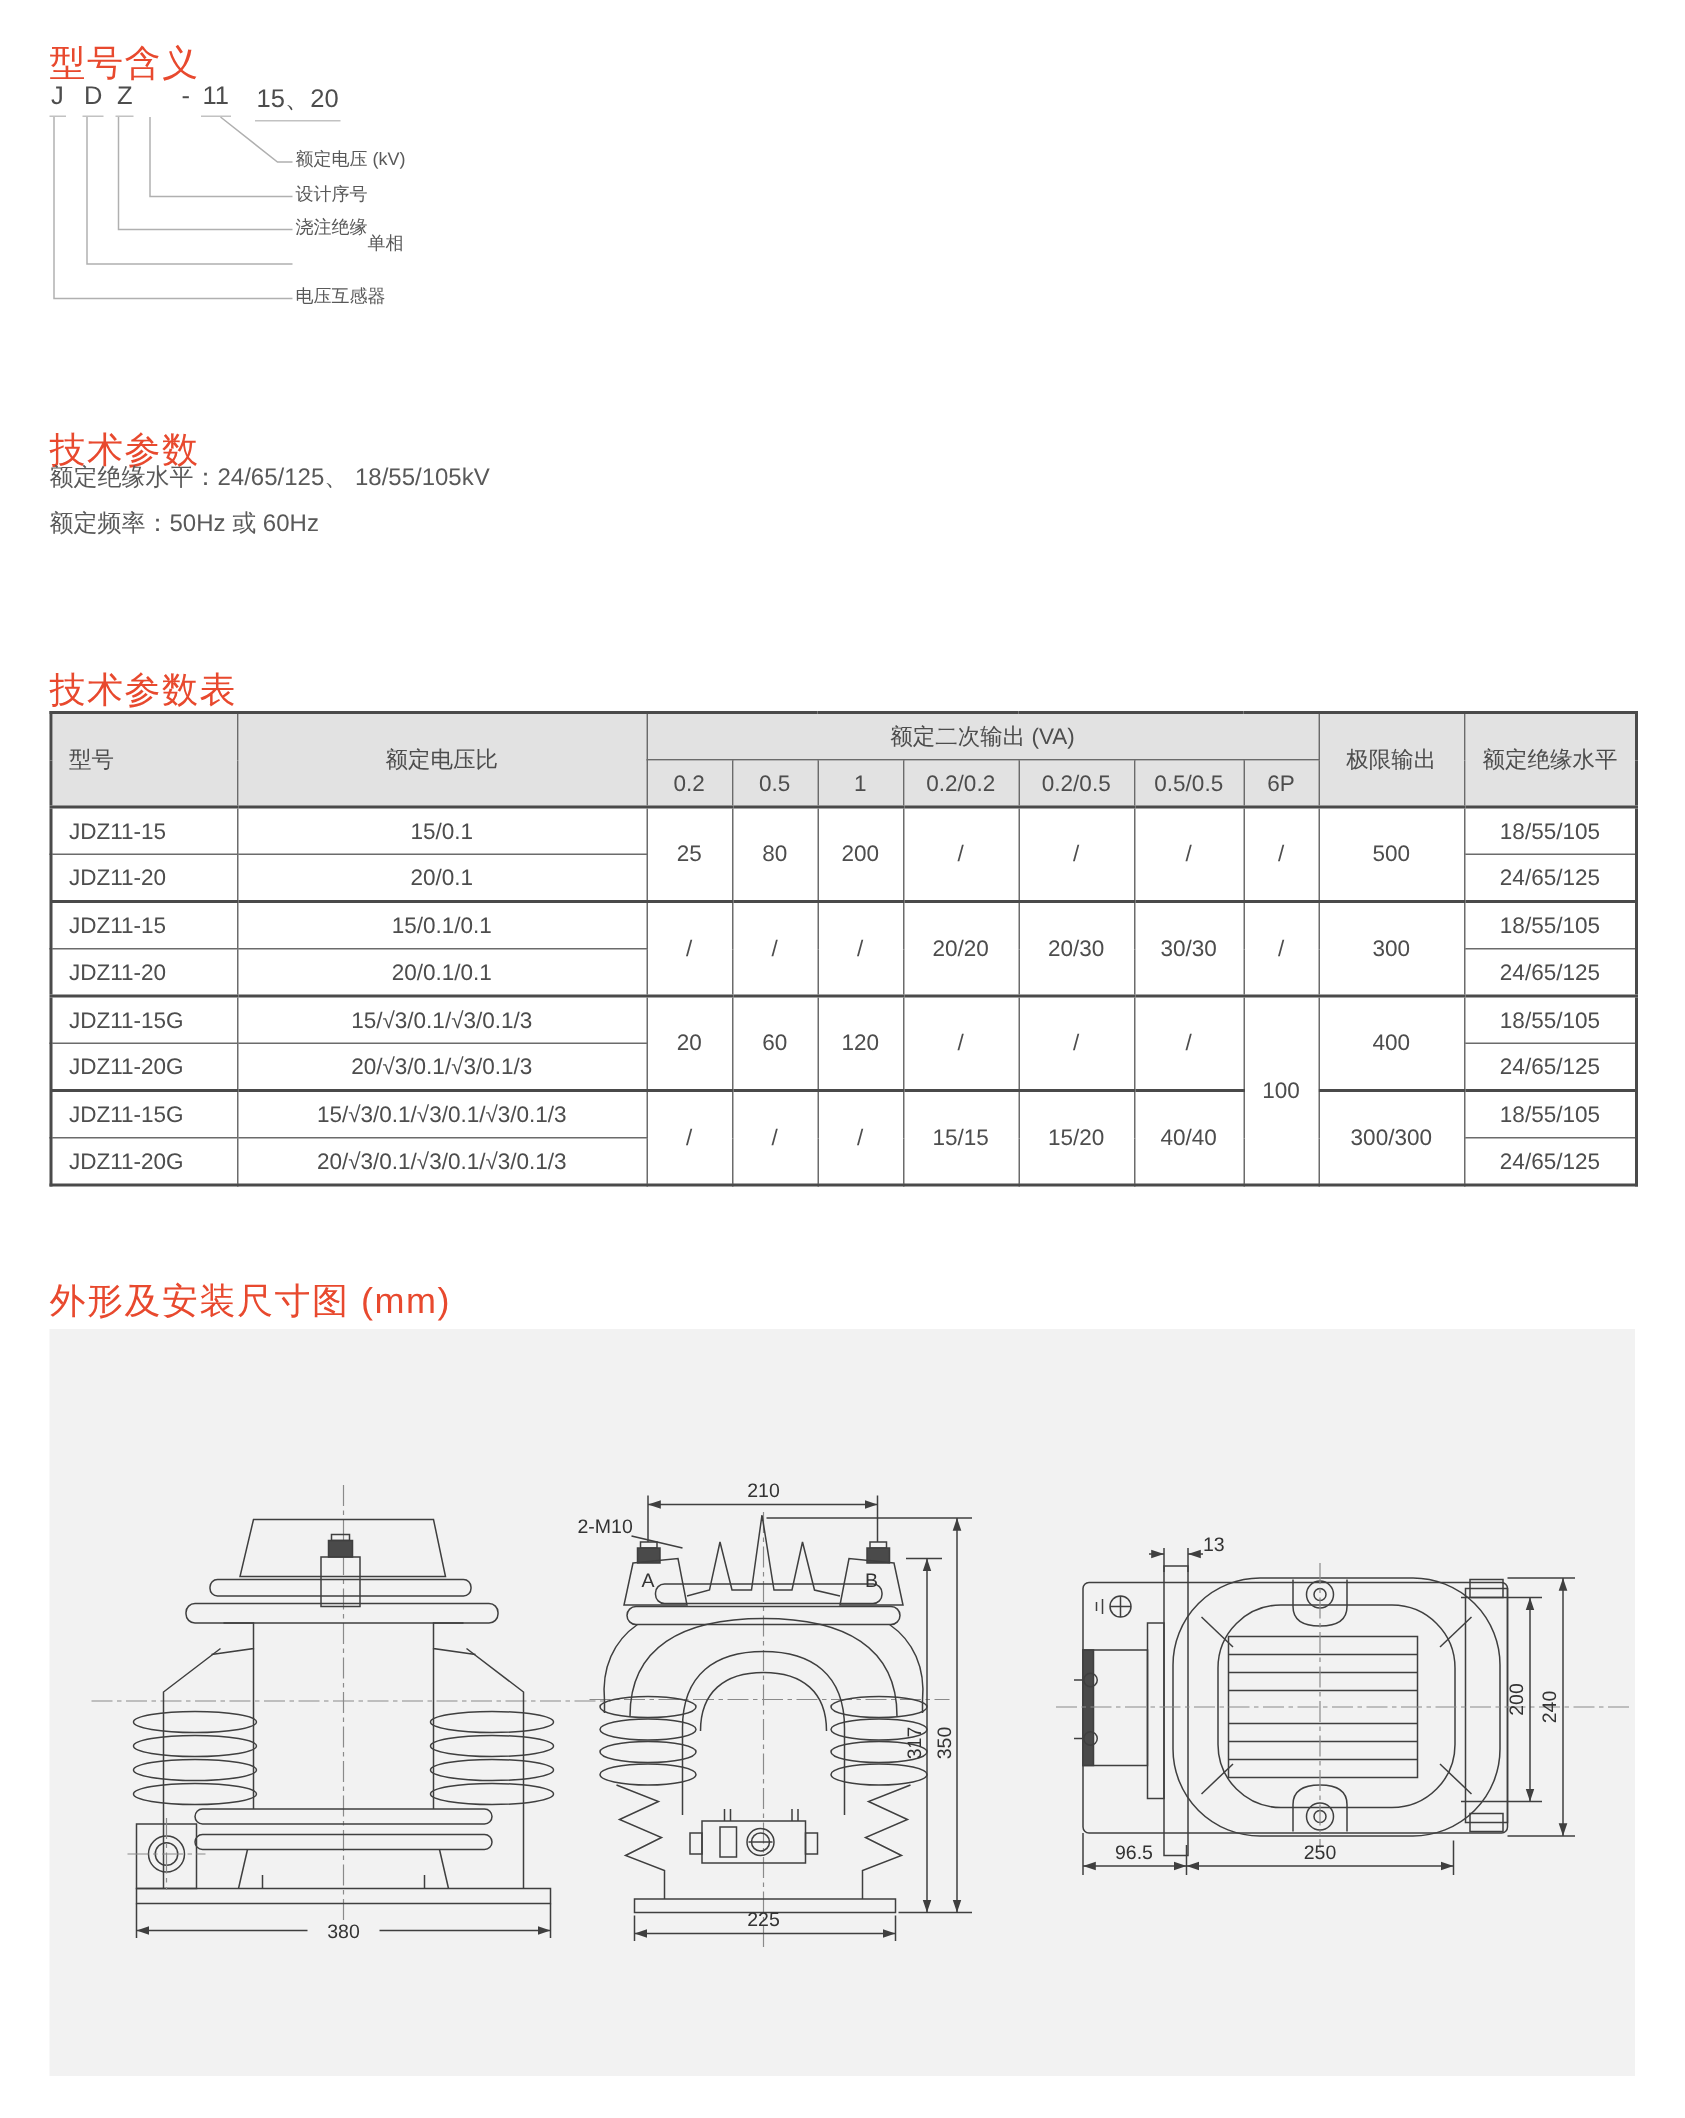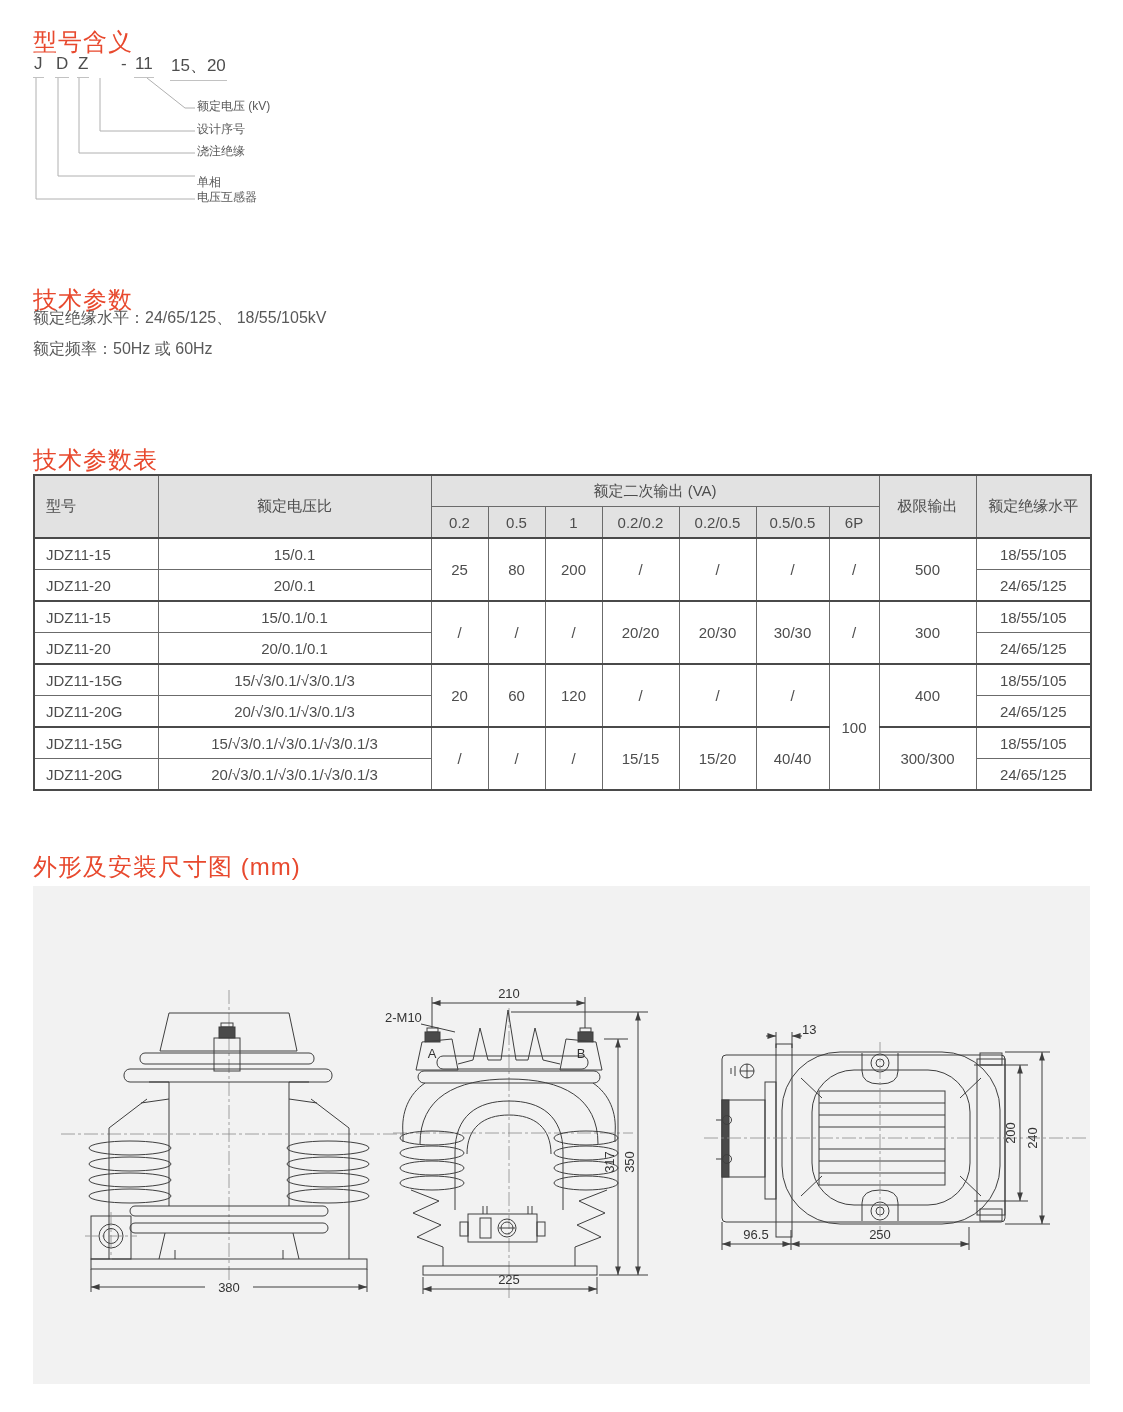--- a/index.html
+++ b/index.html
@@ -16,21 +16,21 @@
   
   .model-diagram { position:absolute; left:33px; top:52px; width:520px; height:180px; }
   .md-lines { position:absolute; left:0; top:0; }
   .md-part {
     position:absolute; top:2px; font-size:17px; color:#4d4d4d; white-space:nowrap;
     padding:0 1px 3px 1px;
   }
   .md-part.u { border-bottom:1px solid #c2c2c2; }
   .p0{left:0px;} .p1{left:22px;} .p2{left:44px;} .p3{left:63px;margin-left:38px;} .p4{left:87px;} .p5{left:99px;margin-left:38px;}
   .md-label { position:absolute; left:164px; font-size:12px; color:#595959; white-space:nowrap; }
-  .l0{top:46px;} .l1{top:69px;} .l2{top:91px;} .l3{top:122px;} .l4{top:137px;}
+  .l0{top:46px;} .l1{top:69px;} .l2{top:91px;} .l3{top:102px;margin-left:48px;} .l4{top:137px;}
 
   
   .spec-table {
     position:absolute; left:33px; top:474px; width:1057px;
     border-collapse:collapse; table-layout:fixed;
     font-size:15px; color:#4d4d4d; border:2px solid #4a4a4a;
   }
   .spec-table th, .spec-table td {
     border:1px solid #6b6b6b; height:30px; padding:0; text-align:center;
     font-weight:400; overflow:hidden; white-space:nowrap;

